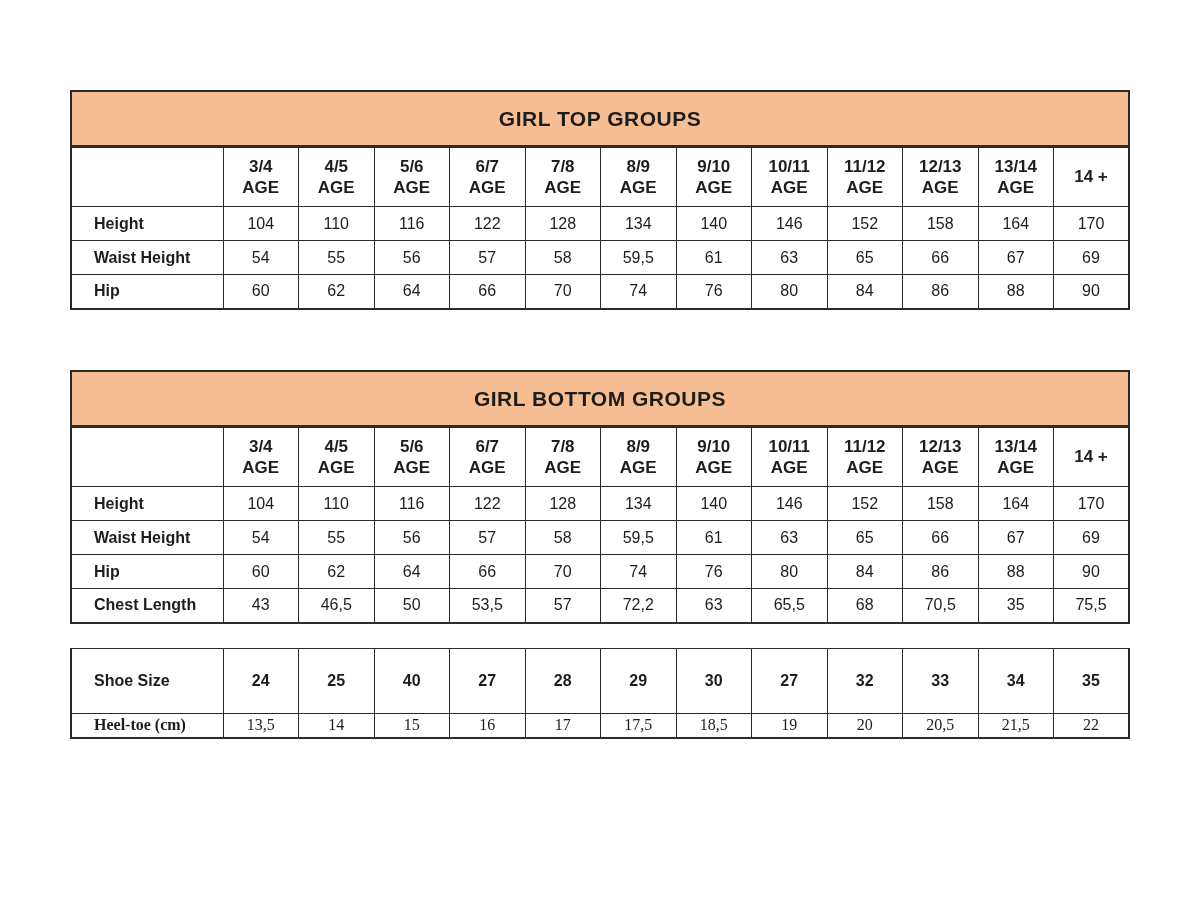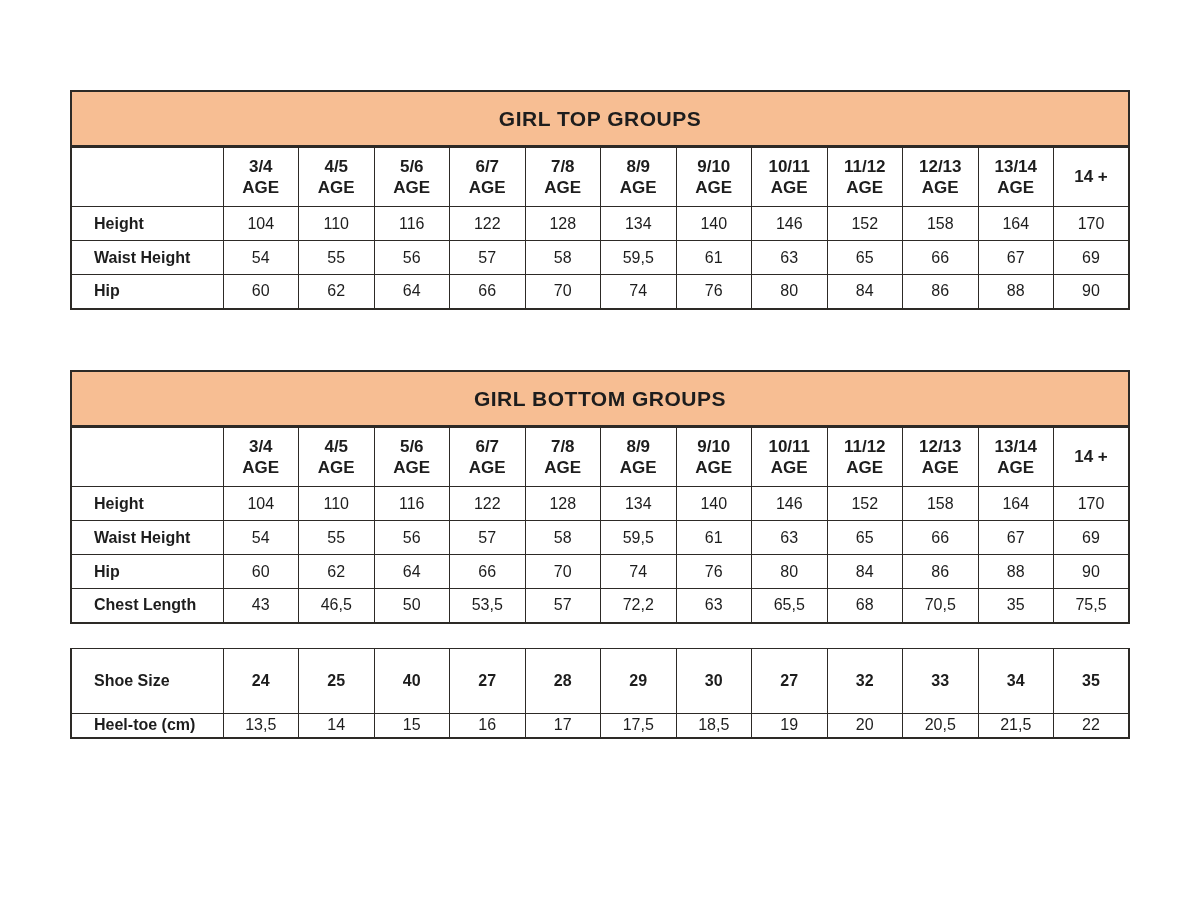--- a/index.html
+++ b/index.html
@@ -53,21 +53,21 @@
     color: var(--text);
     overflow: hidden;
   }
   th { font-weight: bold; font-size: 17px; line-height: 1.25; }
   .label-col { width: 152px; text-align: left; padding-left: 22px; font-weight: bold; }
   
   .tbl-a thead tr, .tbl-b thead tr { height: 59px; }
   .tbl-a tbody tr, .tbl-b tbody tr { height: 34px; }
   
   .tbl-c thead tr { height: 65px; }
-  .tbl-c tbody tr { height: 24px; }
+  .tbl-c tbody tr { height: 24px; font-family: Liberation Serif, serif; }
   .tbl-c thead th { font-size: 16px; }
   .pos-top    { top: 90px;  }
   .pos-middle { top: 370px; }
   .pos-bottom { top: 648px; }
 </style>
 </head>
 <body>
 
 <div class="page">
 

